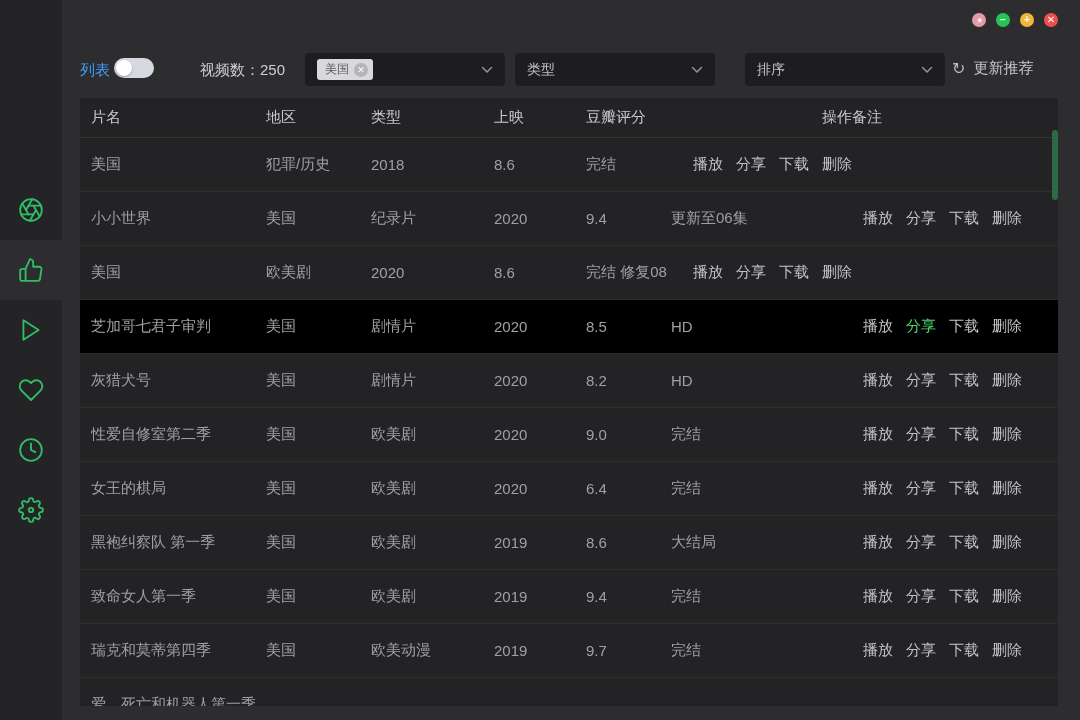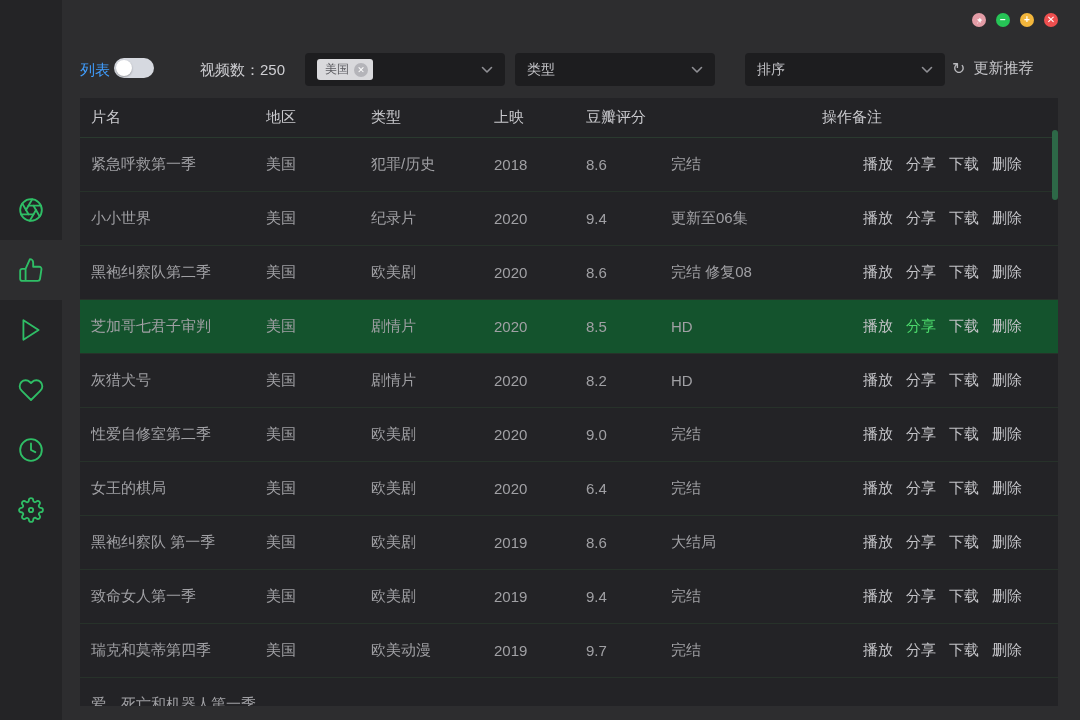--- a/index.html
+++ b/index.html
@@ -63,21 +63,21 @@
   .trow, .thead {
     display:grid;
     grid-template-columns:175px 105px 123px 92px 85px 181px 170px;
     padding:0 36px 0 11px; align-items:center;
   }
   .thead { height:40px; color:#c9c9cd; font-size:15px;
     border-bottom:1px solid #2a3a2f; }
   .thead .c-actions { text-align:center; }
   .trow { height:54px; font-size:15px; color:#a0a0a4;
     border-bottom:1px solid #27322a; cursor:default; }
-  .trow.hover { background:#14532d; }
+  .trow.hover { background:#000000; }
   .cell { overflow:hidden; white-space:nowrap; }
   .c-actions { display:flex; justify-content:flex-end; gap:13px; }
   .action { color:#c2c2c6; cursor:pointer; }
   .action.green { color:#4cd96c; }
   .scroll-thumb { position:absolute; right:0; top:32px; width:6px; height:70px;
     background:#2d6847; border-radius:3px; }
 </style>
 </head>
 <body>
 
@@ -189,21 +189,20 @@
     <div class="cell">片名</div>
     <div class="cell">地区</div>
     <div class="cell">类型</div>
     <div class="cell">上映</div>
     <div class="cell">豆瓣评分</div>
     <div class="cell c-actions">操作</div>
     <div class="cell">备注</div>
   </div>
   <div id="tbody">
       <div class="trow">
-        <div class="cell ">紧急呼救第一季</div>
         <div class="cell ">美国</div>
         <div class="cell ">犯罪/历史</div>
         <div class="cell ">2018</div>
         <div class="cell ">8.6</div>
         <div class="cell ">完结</div>
         <div class="cell c-actions">
           <span class="action">播放</span>
           <span class="action">分享</span>
           <span class="action">下载</span>
           <span class="action">删除</span>
@@ -217,21 +216,20 @@
         <div class="cell ">9.4</div>
         <div class="cell ">更新至06集</div>
         <div class="cell c-actions">
           <span class="action">播放</span>
           <span class="action">分享</span>
           <span class="action">下载</span>
           <span class="action">删除</span>
         </div>
       </div>
       <div class="trow">
-        <div class="cell ">黑袍纠察队第二季</div>
         <div class="cell ">美国</div>
         <div class="cell ">欧美剧</div>
         <div class="cell ">2020</div>
         <div class="cell ">8.6</div>
         <div class="cell ">完结 修复08</div>
         <div class="cell c-actions">
           <span class="action">播放</span>
           <span class="action">分享</span>
           <span class="action">下载</span>
           <span class="action">删除</span>

